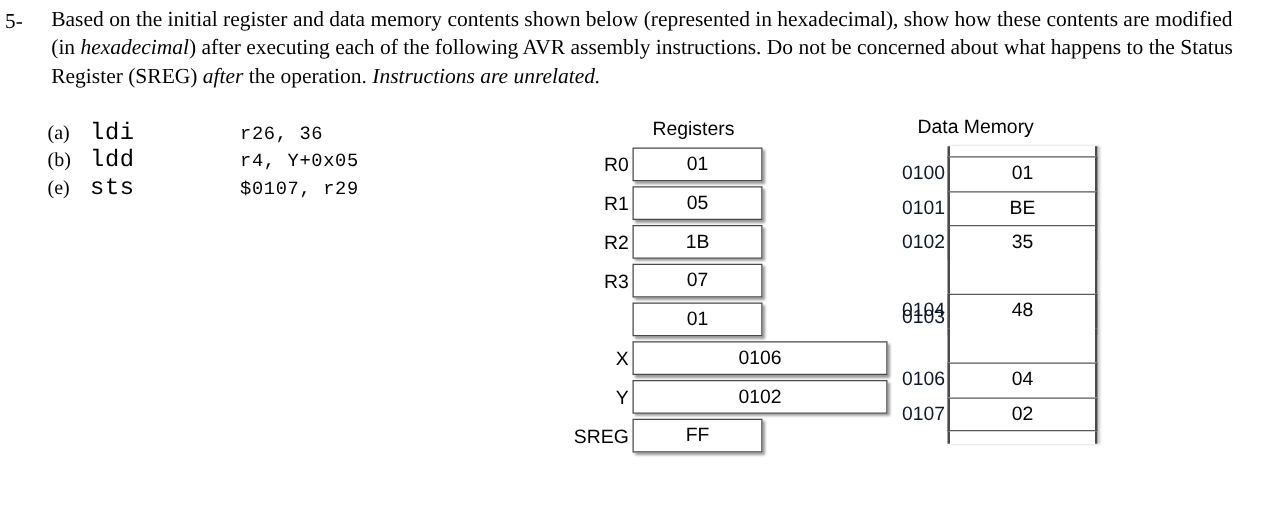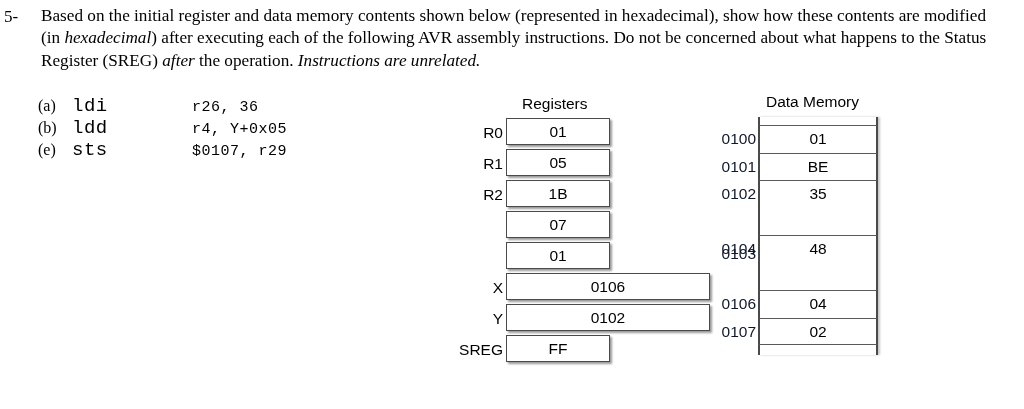--- a/index.html
+++ b/index.html
@@ -79,21 +79,21 @@
 
   
   .panel-title {
     position: absolute;
     font-family: "Liberation Sans", sans-serif;
     font-size: 15.5px;
     color: #000;
     white-space: nowrap;
   }
   #registers-title { left: 522px; top: 95px; }
-  #data-memory-title { left: 766px; top: 93px; }
+  #data-memory-title { left: 734px; top: 93px; }
 
   
   #registers-panel {
     position: absolute;
     left: 440px;
     top: 118px;
     width: 290px;
     height: 270px;
   }
   .reg-row {
@@ -218,20 +218,21 @@
         <span class="reg-value">05</span>
       </div>
     </div>
     <div class="reg-row" style="top: 62px; width: 290px;">
       <div class="reg-label" style="right: auto; left: 0px;">R2</div>
       <div class="reg-box narrow">
         <span class="reg-value">1B</span>
       </div>
     </div>
     <div class="reg-row" style="top: 93px; width: 290px;">
+      <div class="reg-label" style="right: auto; left: 0px;">R3</div>
       <div class="reg-box narrow">
         <span class="reg-value">07</span>
       </div>
     </div>
     <div class="reg-row" style="top: 124px; width: 290px;">
       <div class="reg-box narrow">
         <span class="reg-value">01</span>
       </div>
     </div>
     <div class="reg-row" style="top: 155px; width: 290px;">

